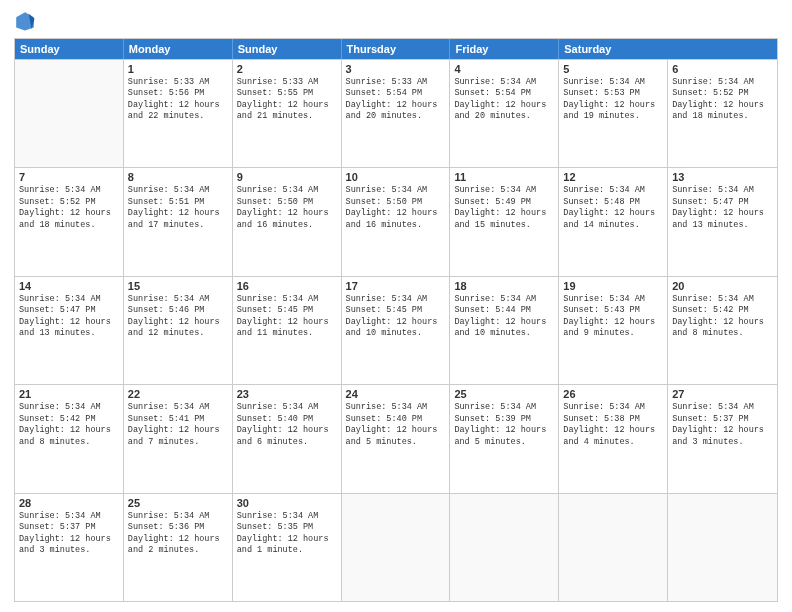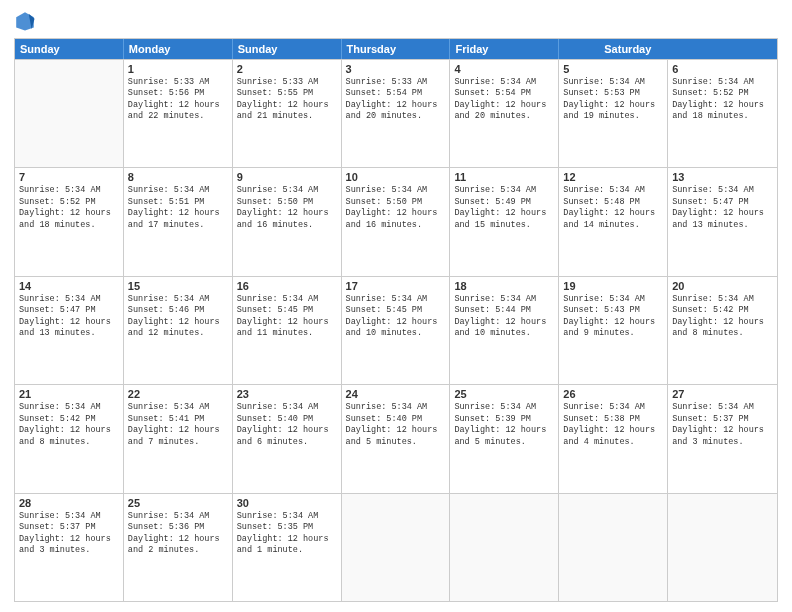--- a/index.html
+++ b/index.html
@@ -71,21 +71,21 @@
       background: #2e7bcd;
     }
     .cal-header-cell {
       color: #fff;
       font-size: 11px;
       font-weight: bold;
       padding: 4px 5px;
       border-right: 1px solid #5a9de0;
       text-align: left;
     }
-    .cal-header-cell:last-child { border-right: none; margin-left: 40px; }
+    .cal-header-cell:last-child { border-right: none; }
     .cal-body {
       flex: 1;
       display: flex;
       flex-direction: column;
     }
     .cal-row {
       display: grid;
       grid-template-columns: repeat(7, 1fr);
       flex: 1;
       border-top: 1px solid #ccc;

